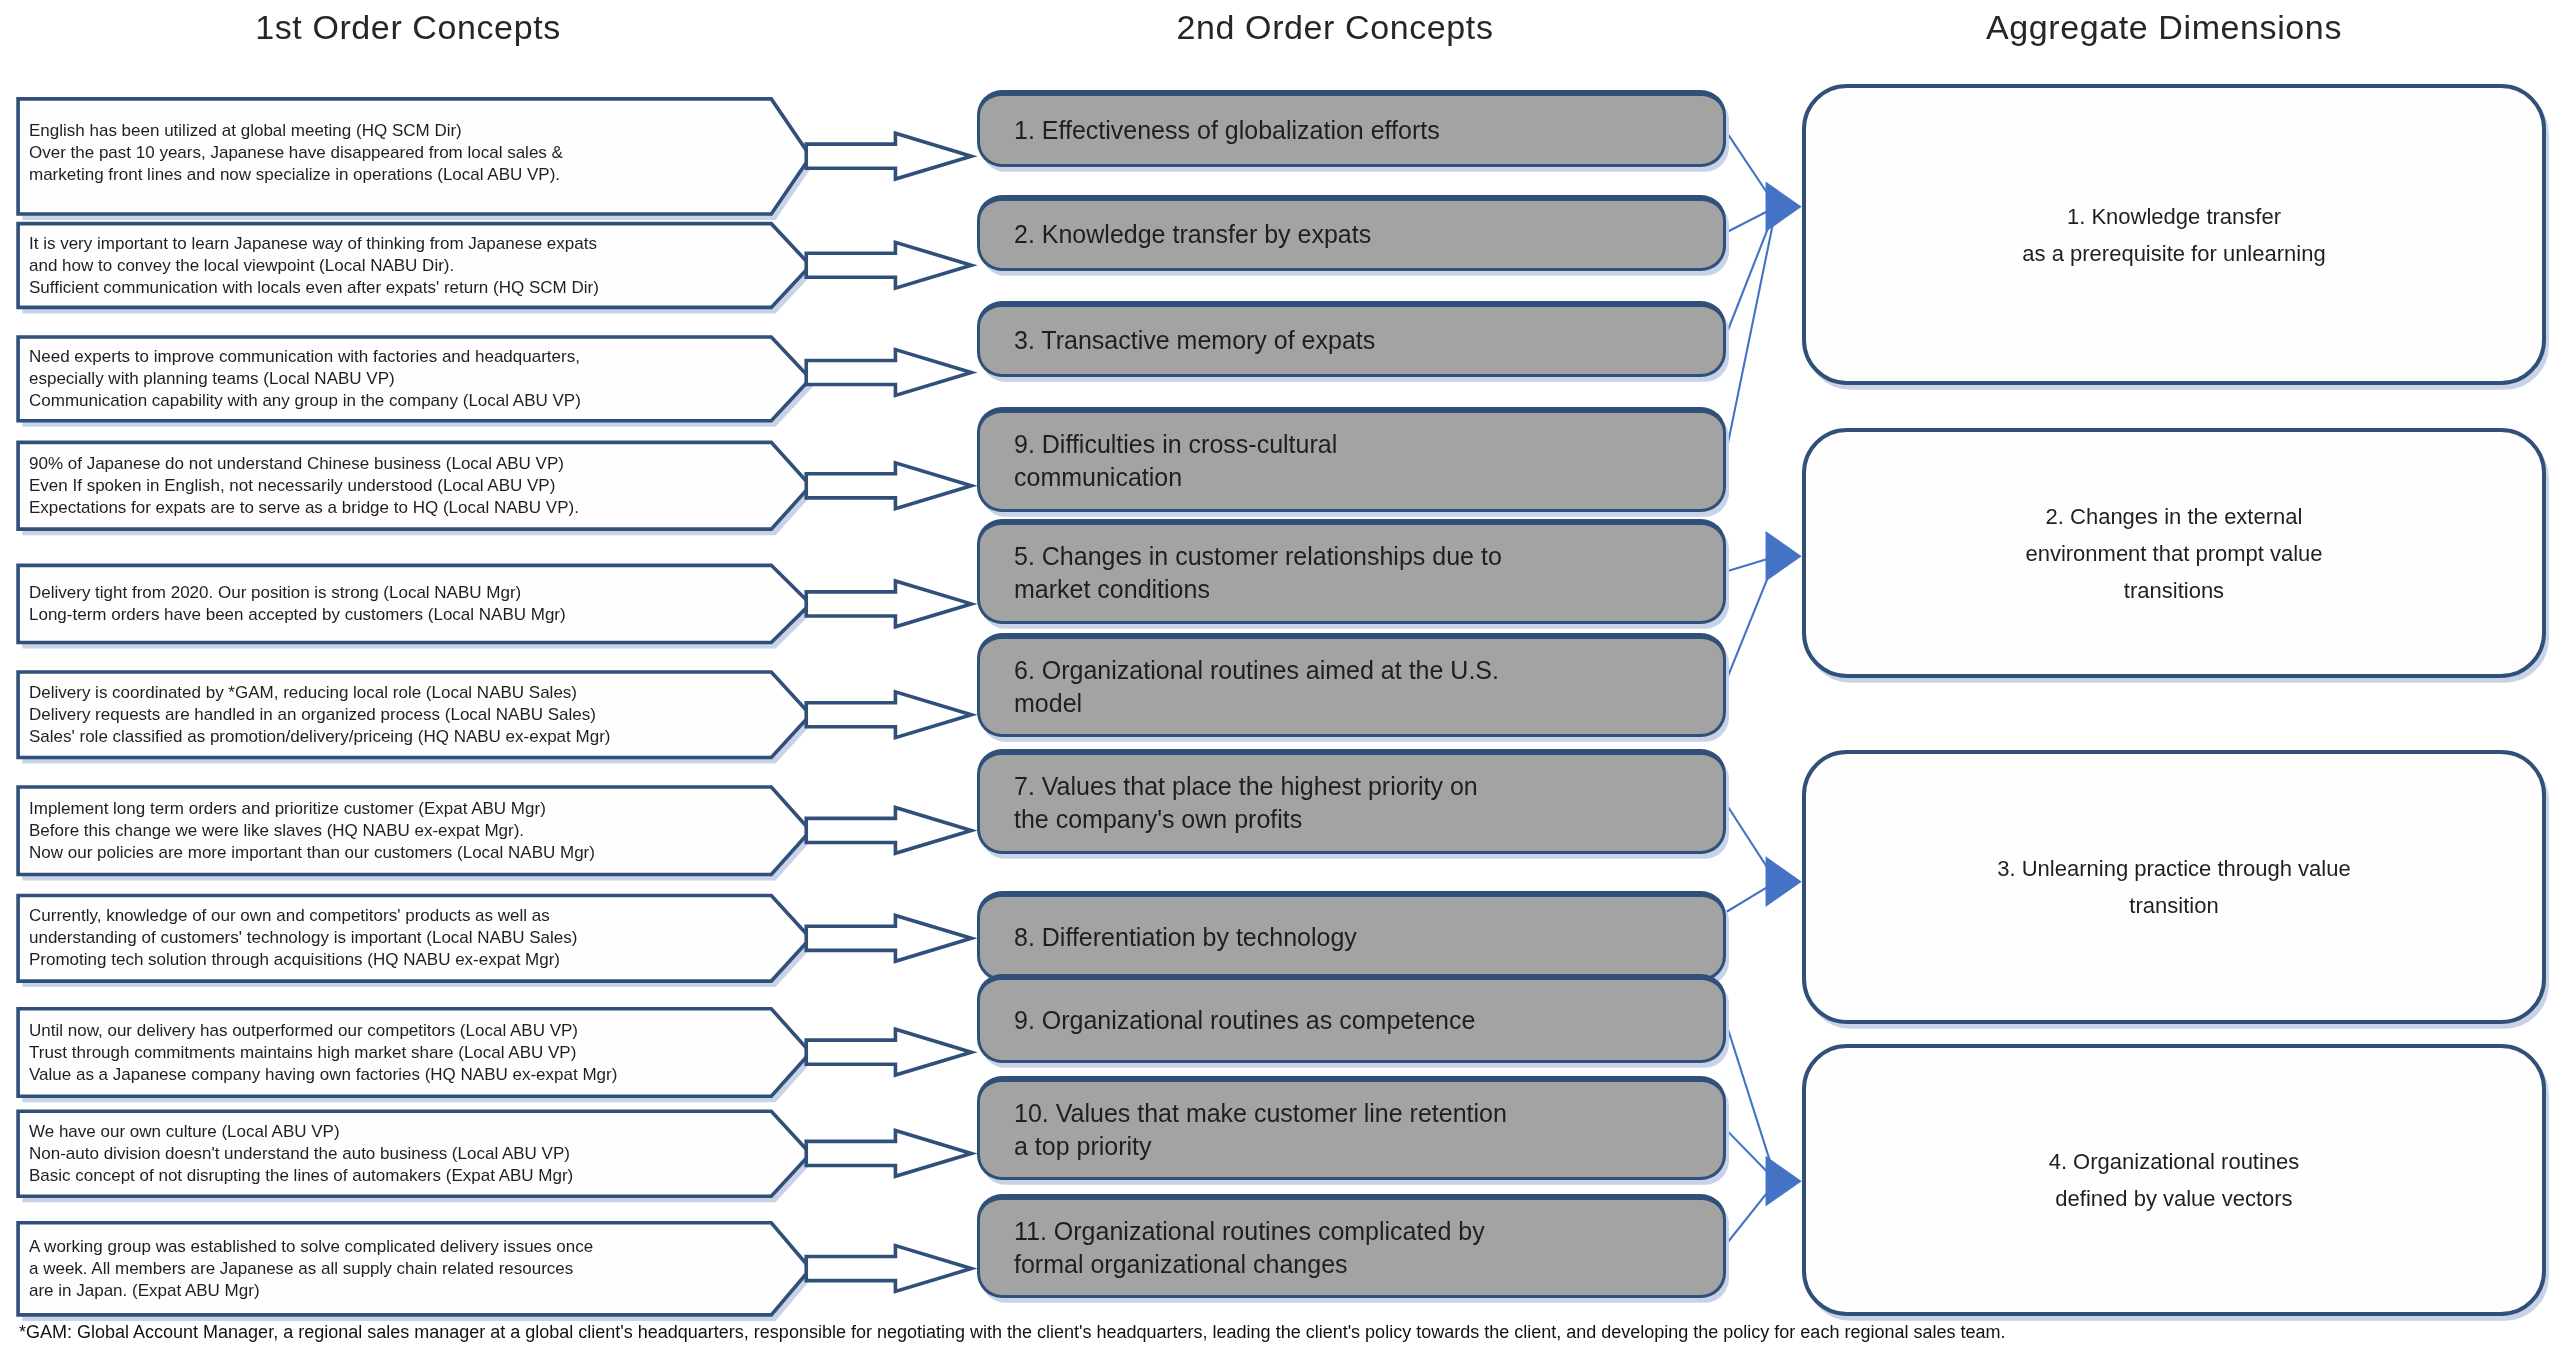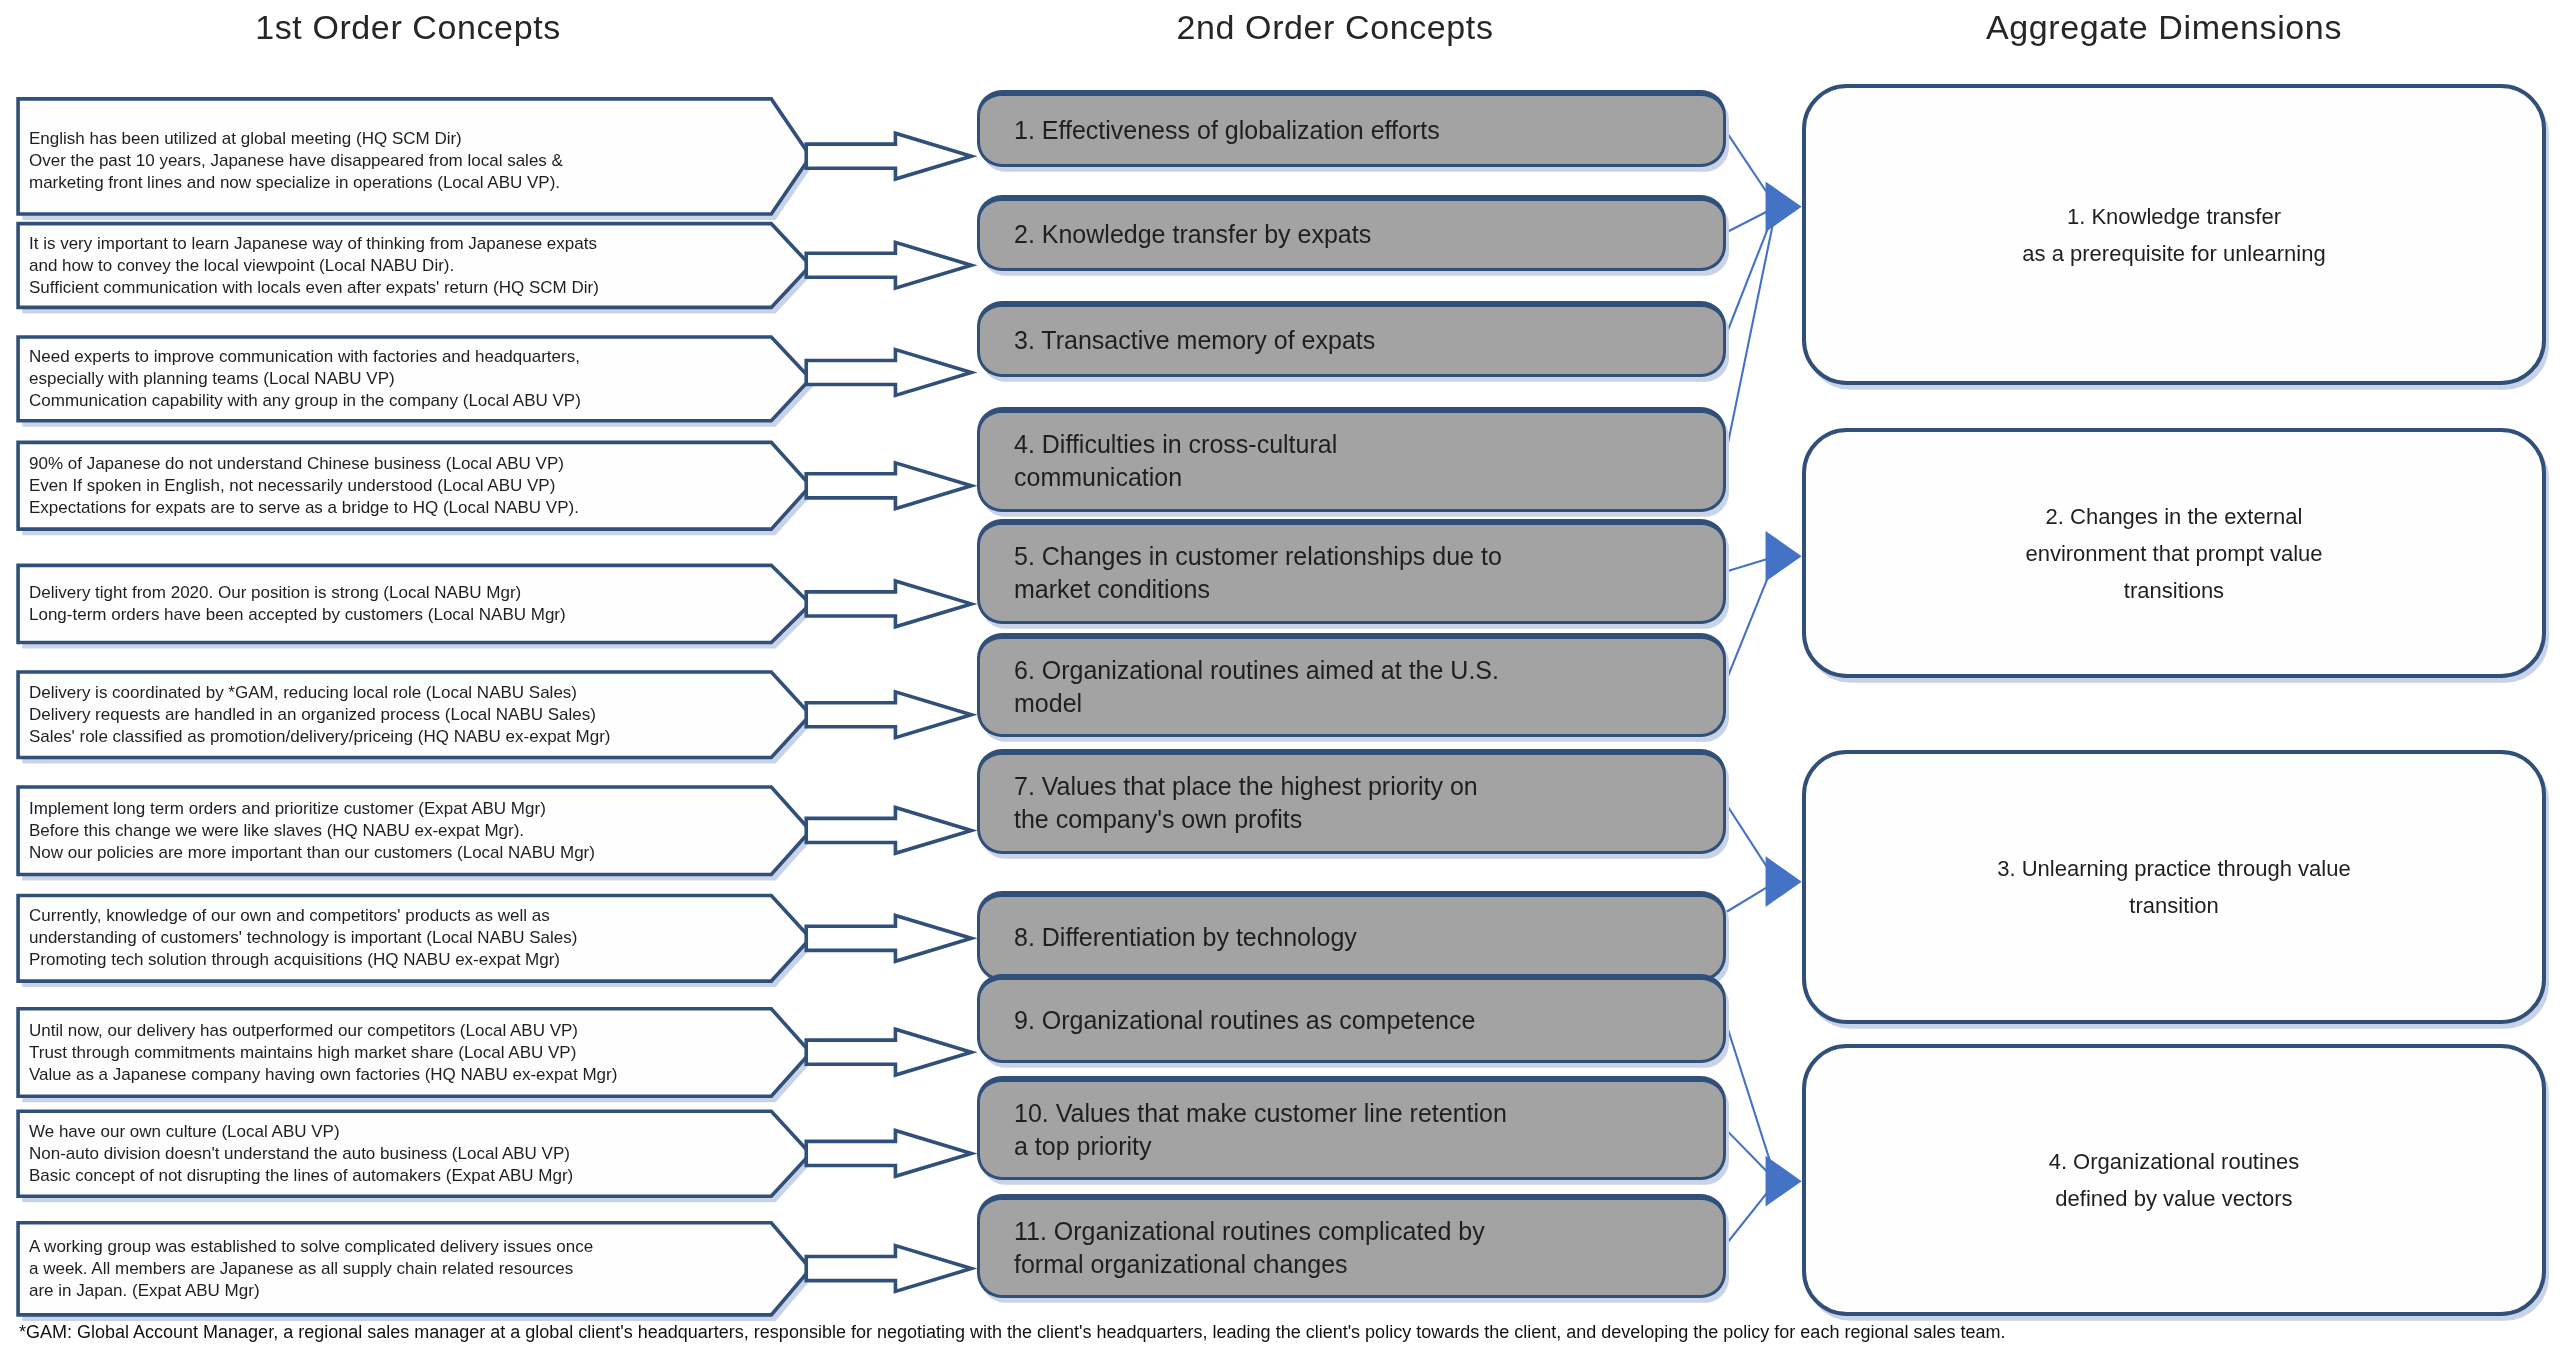--- a/index.html
+++ b/index.html
@@ -113,21 +113,21 @@
     <polygon points="2990,923 2930,881 2930,965"></polygon>
     <polygon points="2990,1463 2930,1421 2930,1505"></polygon>
     <polygon points="2990,1960 2930,1918 2930,2002"></polygon>
   </g>
 </svg>
 
 <div class="col-title" style="left:137px;">1st Order Concepts</div>
 <div class="col-title" style="left:1064px;">2nd Order Concepts</div>
 <div class="col-title" style="left:1893px;">Aggregate Dimensions</div>
 
-<div class="ltext" style="top:103px;height:115px;">
+<div class="ltext" style="top:95px;height:115px;">
   <div>English has been utilized at global meeting (HQ SCM Dir)</div>
   <div>Over the past 10 years, Japanese have disappeared from local sales &amp;
 marketing front lines and now specialize in operations (Local ABU VP).</div>
 </div>
 <div class="ltext" style="top:224px;height:84px;">
   <div>It is very important to learn Japanese way of thinking from Japanese expats
 and how to convey the local viewpoint (Local NABU Dir).</div>
   <div>Sufficient communication with locals even after expats' return (HQ SCM Dir)</div>
 </div>
 <div class="ltext" style="top:337px;height:84px;">
@@ -171,21 +171,21 @@
 </div>
 <div class="ltext" style="top:1223px;height:92px;">
   <div>A working group was established to solve complicated delivery issues once
 a week. All members are Japanese as all supply chain related resources
 are in Japan. (Expat ABU Mgr)</div>
 </div>
 
 <div class="mbox" style="top:90px;height:77px;">1. Effectiveness of globalization efforts</div>
 <div class="mbox" style="top:195px;height:76px;">2. Knowledge transfer by expats</div>
 <div class="mbox" style="top:301px;height:76px;">3. Transactive memory of expats</div>
-<div class="mbox" style="top:407px;height:105px;">4. Difficulties in cross-cultural
+<div class="mbox" style="top:407px;height:105px;">9. Difficulties in cross-cultural
 communication</div>
 <div class="mbox" style="top:519px;height:105px;">5. Changes in customer relationships due to
 market conditions</div>
 <div class="mbox" style="top:633px;height:104px;">6. Organizational routines aimed at the U.S.
 model</div>
 <div class="mbox" style="top:749px;height:105px;">7. Values that place the highest priority on
 the company's own profits</div>
 <div class="mbox" style="top:868px;height:90px;margin-top:23px;">8. Differentiation by technology</div>
 <div class="mbox" style="top:974px;height:89px;">9. Organizational routines as competence</div>
 <div class="mbox" style="top:1076px;height:104px;">10. Values that make customer line retention

